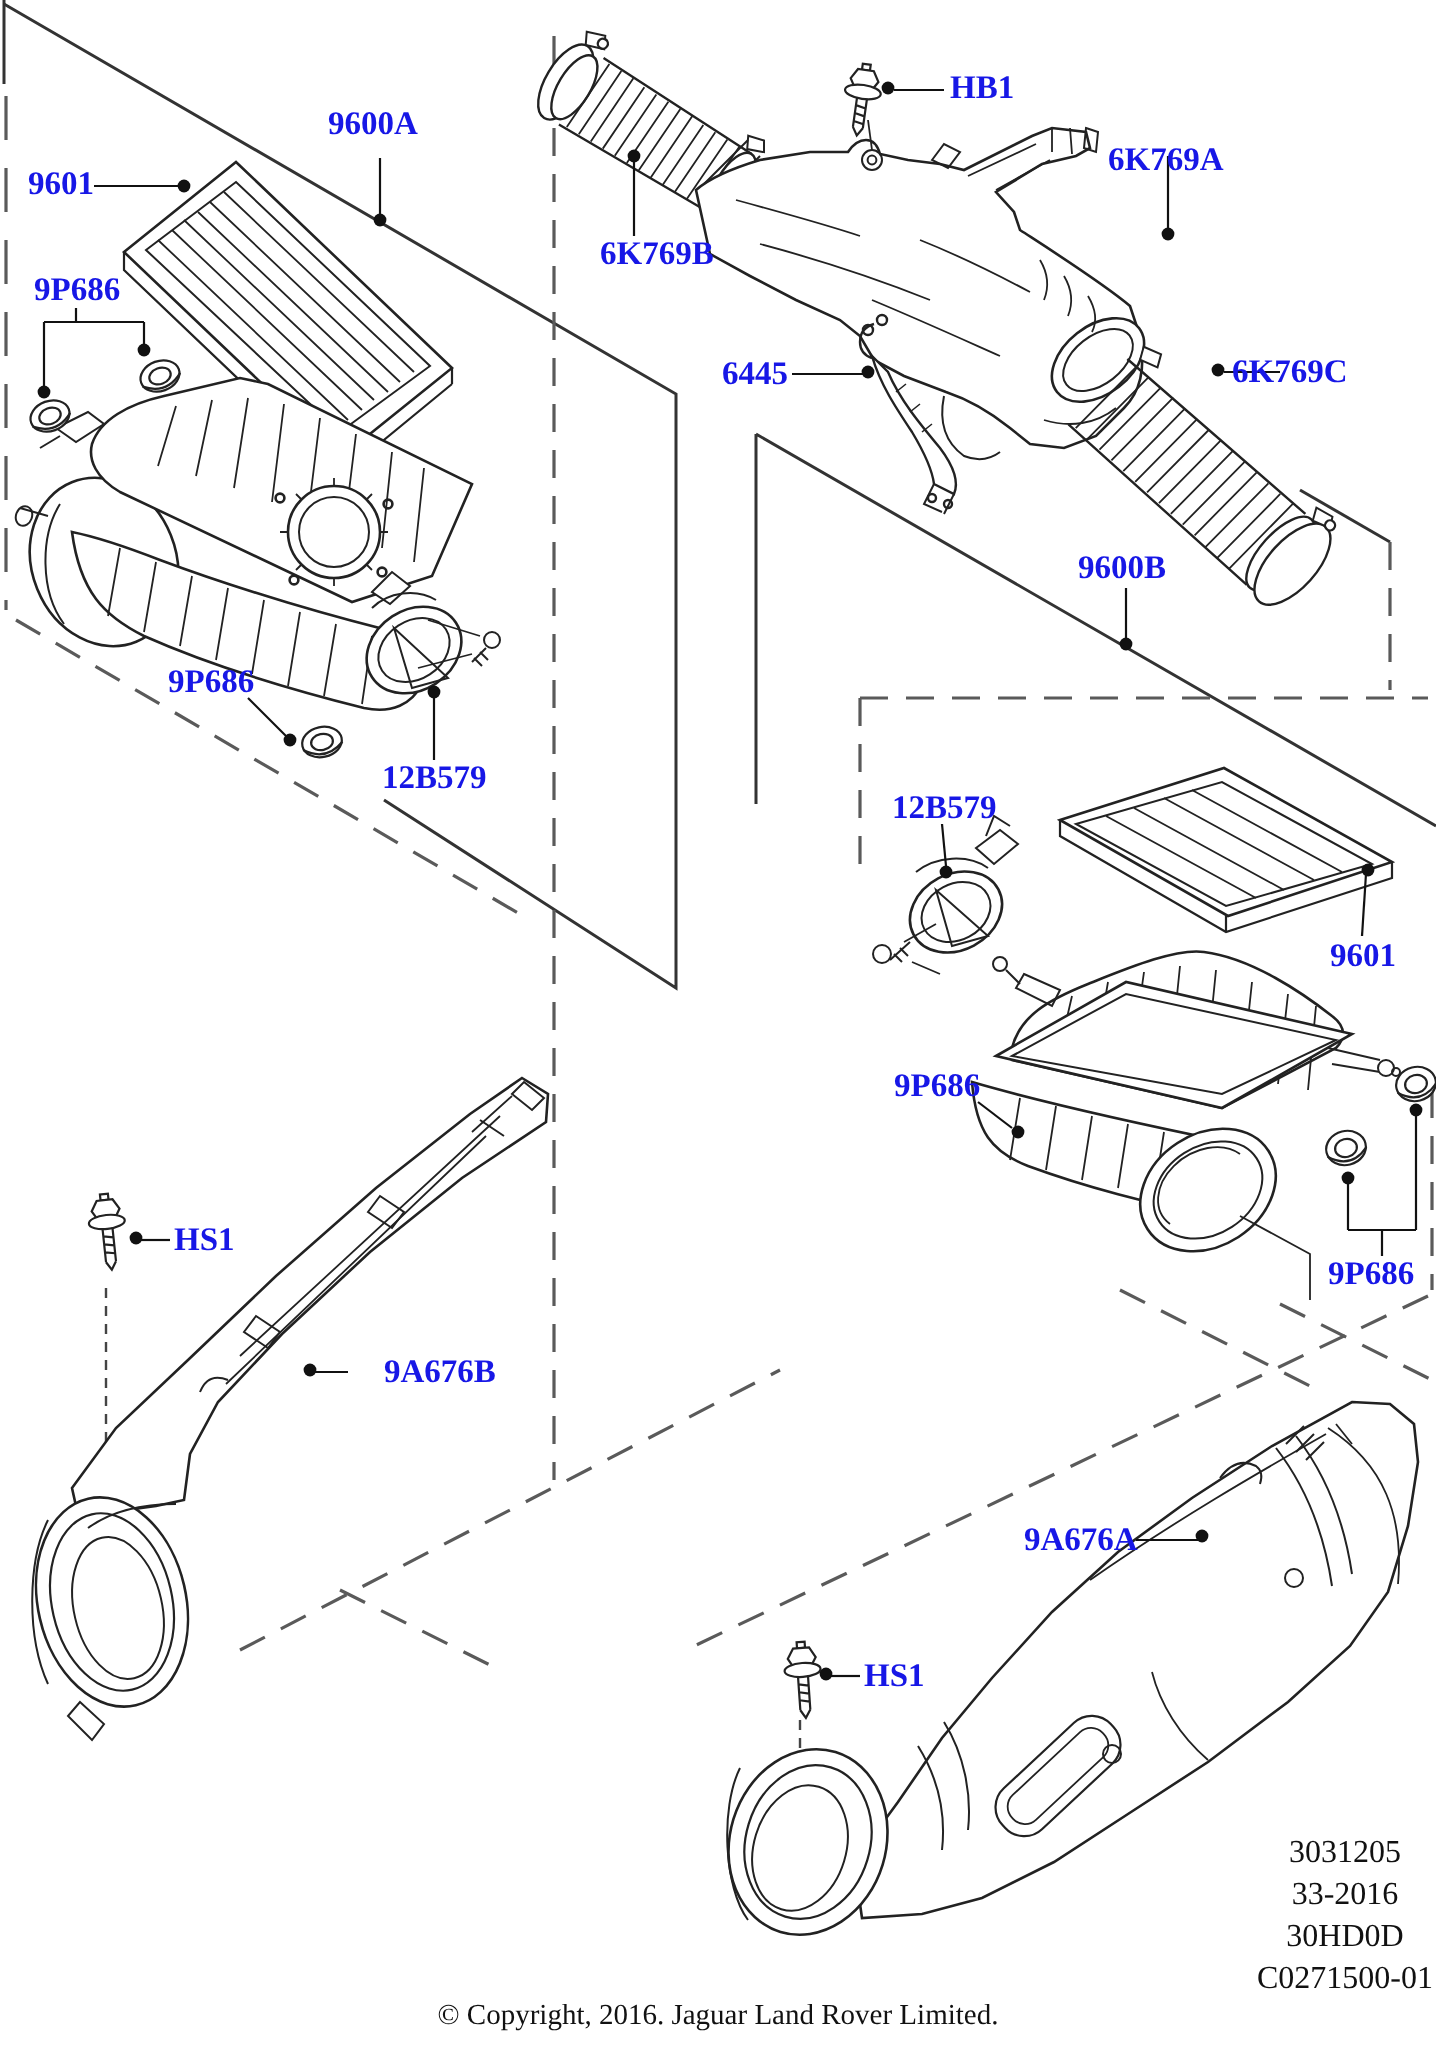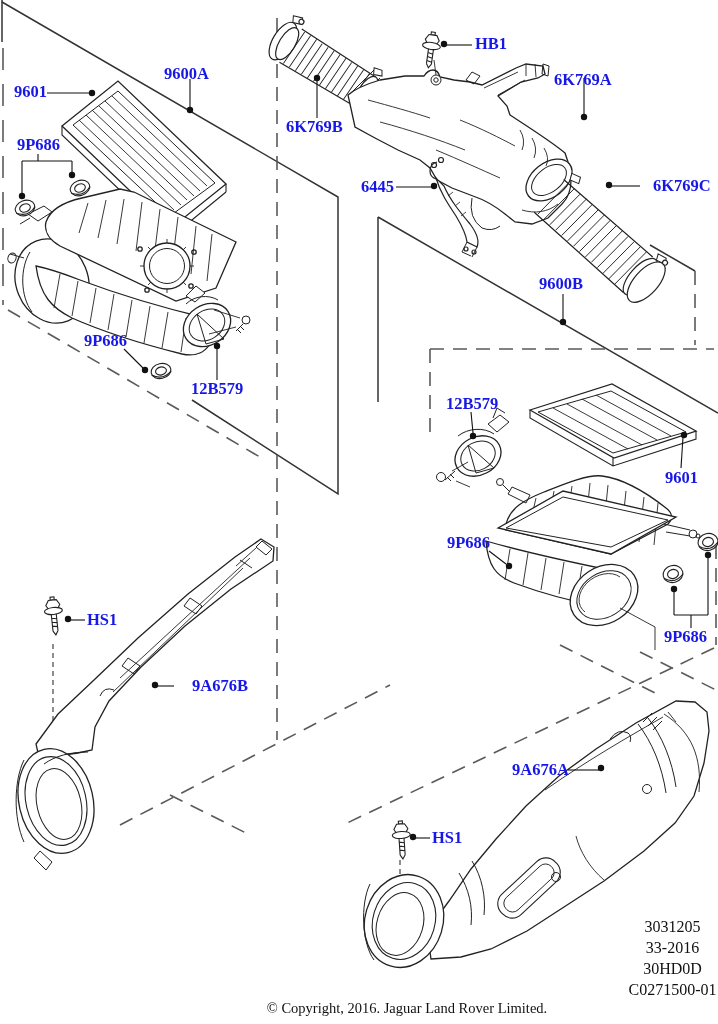--- a/index.html
+++ b/index.html
@@ -4,21 +4,21 @@
 <style>
   html,body{margin:0;padding:0;background:#fff;}
   #page{position:relative;width:718px;height:1024px;background:#fff;overflow:hidden;
         font-family:"Liberation Serif",serif;}
   #art{position:absolute;left:0;top:0;}
   .lbl{position:absolute;font-weight:bold;font-size:16.5px;line-height:15px;
        color:#1717e6;white-space:nowrap;font-family:"Liberation Serif",serif;text-align:right;}
   .info{position:absolute;left:585px;top:916px;width:175px;text-align:center;
         font-size:16px;line-height:21px;color:#111;}
   .copy{position:absolute;left:50%;top:1000px;transform:translateX(-50%);
-        font-size:14.5px;color:#111;white-space:nowrap;margin-left:48px;}
+        font-size:14.5px;color:#111;white-space:nowrap;}
 </style>
 </head>
 <body>
 
 <div id="page">
 
 <svg id="art" width="718" height="1024" viewBox="0 0 718 1024">
 
   <g fill="none">
     <g stroke="#333" stroke-width="1.5">
@@ -298,27 +298,27 @@
         <circle cx="674" cy="589" r="3.2"></circle>
     <circle cx="708" cy="555" r="3.2"></circle>
         <circle cx="68" cy="619" r="3.2"></circle>
     <circle cx="155" cy="685" r="3.2"></circle>
         <circle cx="601" cy="768" r="3.2"></circle>
     <circle cx="413" cy="837" r="3.2"></circle>
   </g>
 </svg>
 
   <div class="lbl" style="left:14px;top:84px">9601</div>
-  <div class="lbl" style="left:164px;top:66px">9600A</div>
+  <div class="lbl" style="left:164px;top:54px">9600A</div>
   <div class="lbl" style="left:17px;top:137px">9P686</div>
-  <div class="lbl" style="left:286px;top:119px">6K769B</div>
+  <div class="lbl" style="left:300px;top:119px">6K769B</div>
   <div class="lbl" style="left:475px;top:36px">HB1</div>
   <div class="lbl" style="left:554px;top:72px">6K769A</div>
   <div class="lbl" style="left:361px;top:179px">6445</div>
-  <div class="lbl" style="left:653px;top:178px">6K769C</div>
+  <div class="lbl" style="left:616px;top:178px">6K769C</div>
   <div class="lbl" style="left:84px;top:333px">9P686</div>
   <div class="lbl" style="left:191px;top:381px">12B579</div>
   <div class="lbl" style="left:539px;top:276px">9600B</div>
   <div class="lbl" style="left:446px;top:396px">12B579</div>
   <div class="lbl" style="left:665px;top:470px">9601</div>
   <div class="lbl" style="left:447px;top:535px">9P686</div>
   <div class="lbl" style="left:664px;top:629px">9P686</div>
   <div class="lbl" style="left:87px;top:612px">HS1</div>
   <div class="lbl" style="left:192px;top:678px">9A676B</div>
   <div class="lbl" style="left:512px;top:762px">9A676A</div>

